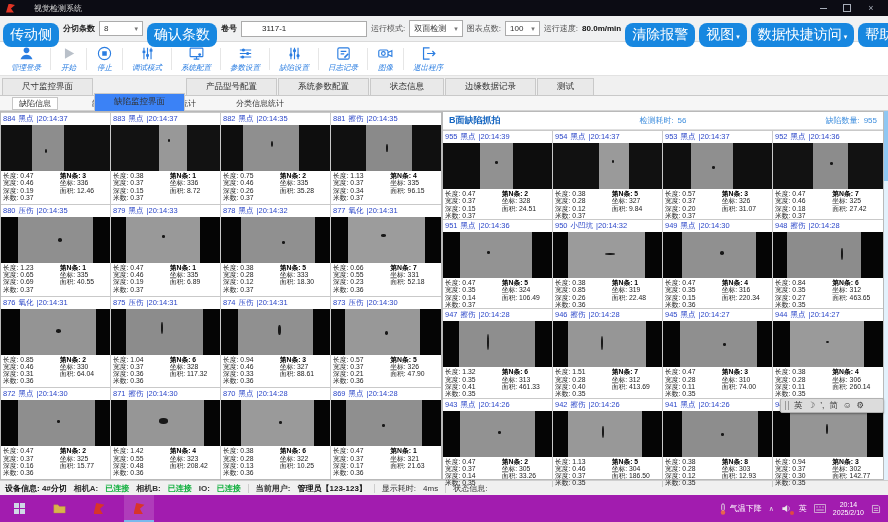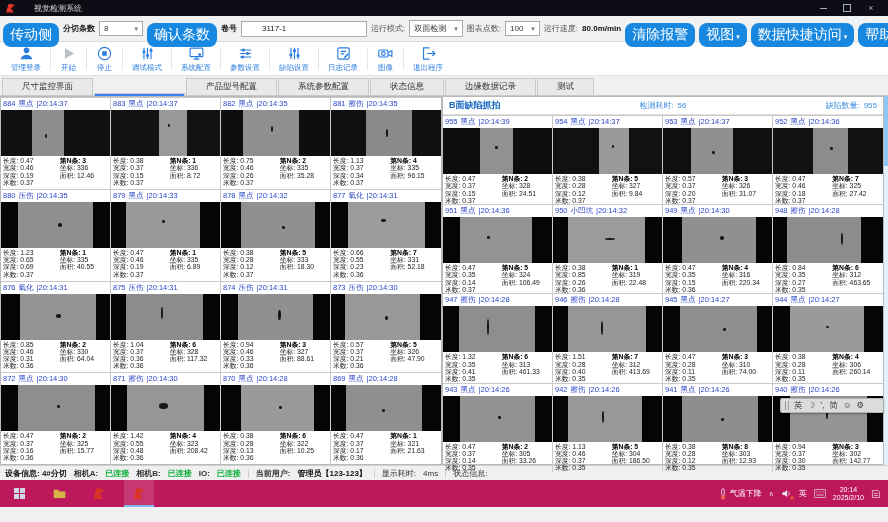--- a/index.html
+++ b/index.html
@@ -27,21 +27,21 @@
   .combo.w1{min-width:34px;justify-content:space-between;}
   .tinput{background:#fff;border:1px solid #ababab;height:14px;font-size:8px;padding:0 20px;width:84px;font-family:inherit;color:#222;flex:none;}
   .spacer{flex:1;}
   .speedval{font-weight:bold;color:#111;white-space:nowrap;}
 
   
   .tb2{height:34px;background:#fff;border-bottom:1px solid #e2e2e2;display:flex;align-items:center;padding:0 2px;box-sizing:border-box;}
   .action{display:flex;flex-direction:column;align-items:center;justify-content:center;padding:0 9px;gap:1px;cursor:pointer;}
   .aicon{height:17px;display:flex;align-items:center;}
   .aicon svg{width:17px;height:17px;display:block;}
-  .albl{font-size:7.5px;color:#2a7de1;white-space:nowrap;}
+  .albl{font-size:7.5px;color:#2a7de1;white-space:nowrap;font-style:italic;}
   .adiv{width:1px;height:22px;background:#e6e6e6;flex:none;}
 
   
   .tabs{height:20px;background:#f0f0f0;display:flex;align-items:flex-end;padding:2px 2px 0;gap:1px;border-bottom:1px solid #c9c9c9;box-sizing:border-box;}
   .tab{font-size:8.5px;color:#333;background:#e9e9e9;border:1px solid #c9c9c9;border-bottom:none;padding:2px 19px;white-space:nowrap;cursor:pointer;}
   .tab.active{background:#3b82f6;position:relative;top:16px;padding-bottom:3px;}
   .subtabs{height:15px;background:#f6f6f6;display:flex;align-items:center;padding:0 12px;gap:28px;border-bottom:1px solid #d3d3d3;box-sizing:border-box;}
   .subtab{font-size:8px;color:#333;padding:0 6px;cursor:pointer;}
   .subtab.active{background:#fff;border:1px solid #c6c6c6;}
 
@@ -68,21 +68,21 @@
   .vthumb{position:absolute;top:0;left:0;width:4px;height:70px;background:#8fc7f2;}
 
   
   .statusbar{height:15px;background:#f0f0f0;border-top:1px solid #cfcfcf;display:flex;align-items:center;font-size:8px;color:#333;padding:0 5px;gap:7px;box-sizing:border-box;white-space:nowrap;}
   .sb-b{font-weight:bold;color:#111;}
   .sb-l{font-weight:bold;color:#333;}
   .green{color:#0faf3c;font-weight:bold;}
   .sbdiv{width:1px;height:9px;background:#cdcdcd;}
 
   
-  .taskbar{height:27px;background:#be185d;display:flex;align-items:center;padding:0 4px;gap:10px;box-sizing:border-box;justify-content:center;}
+  .taskbar{height:27px;background:#a21caf;display:flex;align-items:center;padding:0 4px;gap:10px;box-sizing:border-box;justify-content:center;}
   .tk{width:30px;height:27px;display:flex;align-items:center;justify-content:center;cursor:pointer;}
   .tk.active{background:rgba(255,255,255,.14);box-shadow:inset 0 -2px 0 #7ab9ed;}
   .winlogo{display:grid;grid-template-columns:5px 5px;grid-template-rows:5px 5px;gap:1px;}
   .winlogo i{background:#cfd8e6;display:block;}
   .redapp{width:11px;height:11px;background:#d8342a;clip-path:polygon(0 100%,25% 0,100% 15%,58% 52%,85% 100%);}
   .tray{margin-left:auto;display:flex;align-items:center;gap:7px;color:#fff;font-size:8px;padding-right:3px;}
   .tray .titem{display:flex;align-items:center;gap:3px;cursor:pointer;}
   .chev{font-size:7px;color:#e6e6e6;}
   .voli{position:relative;display:flex;}
   .voli .dot{position:absolute;right:-2px;bottom:-1px;width:4px;height:4px;border-radius:50%;background:#e04a3f;}
@@ -270,20 +270,26 @@
     </div>
 
   <div class="tabs">
       <div class="tab">尺寸监控界面</div>
       <div class="tab active">缺陷监控界面</div>
       <div class="tab">产品型号配置</div>
       <div class="tab">系统参数配置</div>
       <div class="tab">状态信息</div>
       <div class="tab">边缘数据记录</div>
       <div class="tab">测试</div>
+    </div>
+  <div class="subtabs">
+      <div class="subtab active">缺陷信息</div>
+      <div class="subtab">缺陷分布</div>
+      <div class="subtab">缺陷统计</div>
+      <div class="subtab">分类信息统计</div>
     </div>
 
   <div class="main">
       <section class="panel">
         <div class="grid">
           <div class="cell">
             <div class="clabel">
               <span>884</span>
               <span>黑点</span>
               <span>|20:14:37</span>

